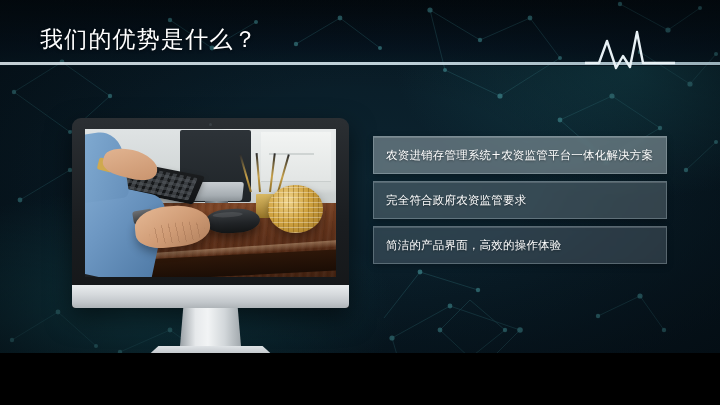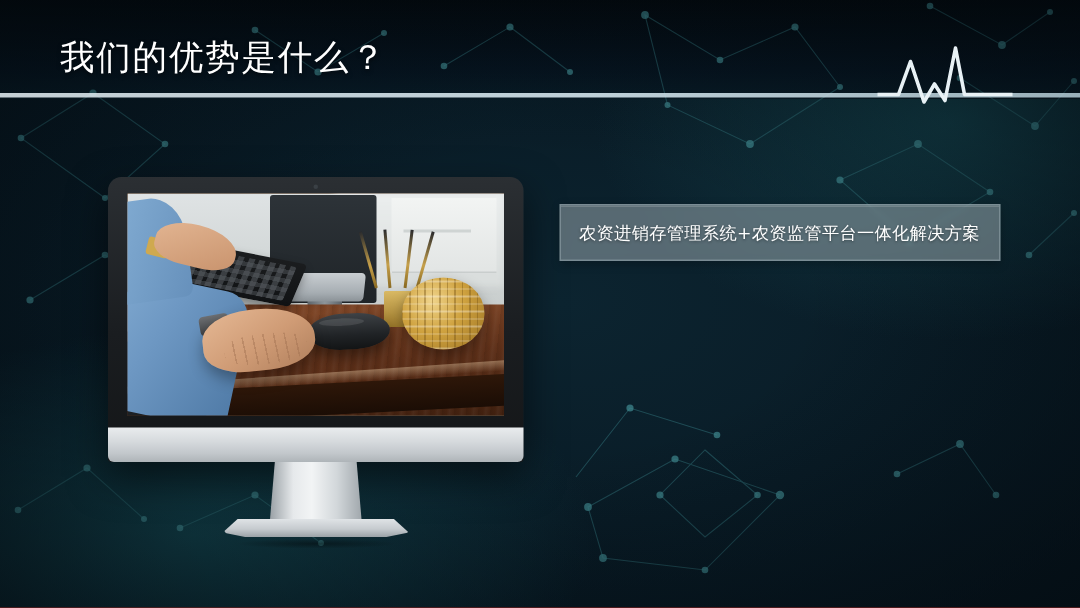--- a/index.html
+++ b/index.html
@@ -3,24 +3,24 @@
 <meta charset="utf-8">
 <style>
   html, body {
     margin: 0;
     padding: 0;
     background: #000;
   }
   .slide {
     position: relative;
     width: 720px;
-    height: 405px;
+    height: 353px;
     overflow: hidden;
     font-family: "DejaVu Sans", "Liberation Sans", sans-serif;
-    background: #ef4444;
+    background: #c2410c;
   }
 
   
   .bg-base {
     position: absolute;
     inset: 0;
     background:
       radial-gradient(ellipse 60% 55% at 18% 88%, #12404a 0%, rgba(18,64,74,0) 62%),
       radial-gradient(ellipse 55% 60% at 88% 20%, #123b45 0%, rgba(18,59,69,0) 60%),
       radial-gradient(ellipse 90% 90% at 52% 50%, #0c2430 0%, #071620 70%),
@@ -487,15 +487,21 @@
     </div>
     <div class="imac-neck"></div>
     <div class="imac-foot"></div>
     <div class="imac-shadow"></div>
   </div>
 
   <div class="bullets">
     <div class="bullet b1">
       <span class="bullet-text">农资进销存管理系统+农资监管平台一体化解决方案</span>
     </div>
+    <div class="bullet b3">
+      <span class="bullet-text">完全符合政府农资监管要求</span>
+    </div>
+    <div class="bullet b4">
+      <span class="bullet-text">简洁的产品界面，高效的操作体验</span>
+    </div>
   </div>
 
 </div>
 
 </body></html>

